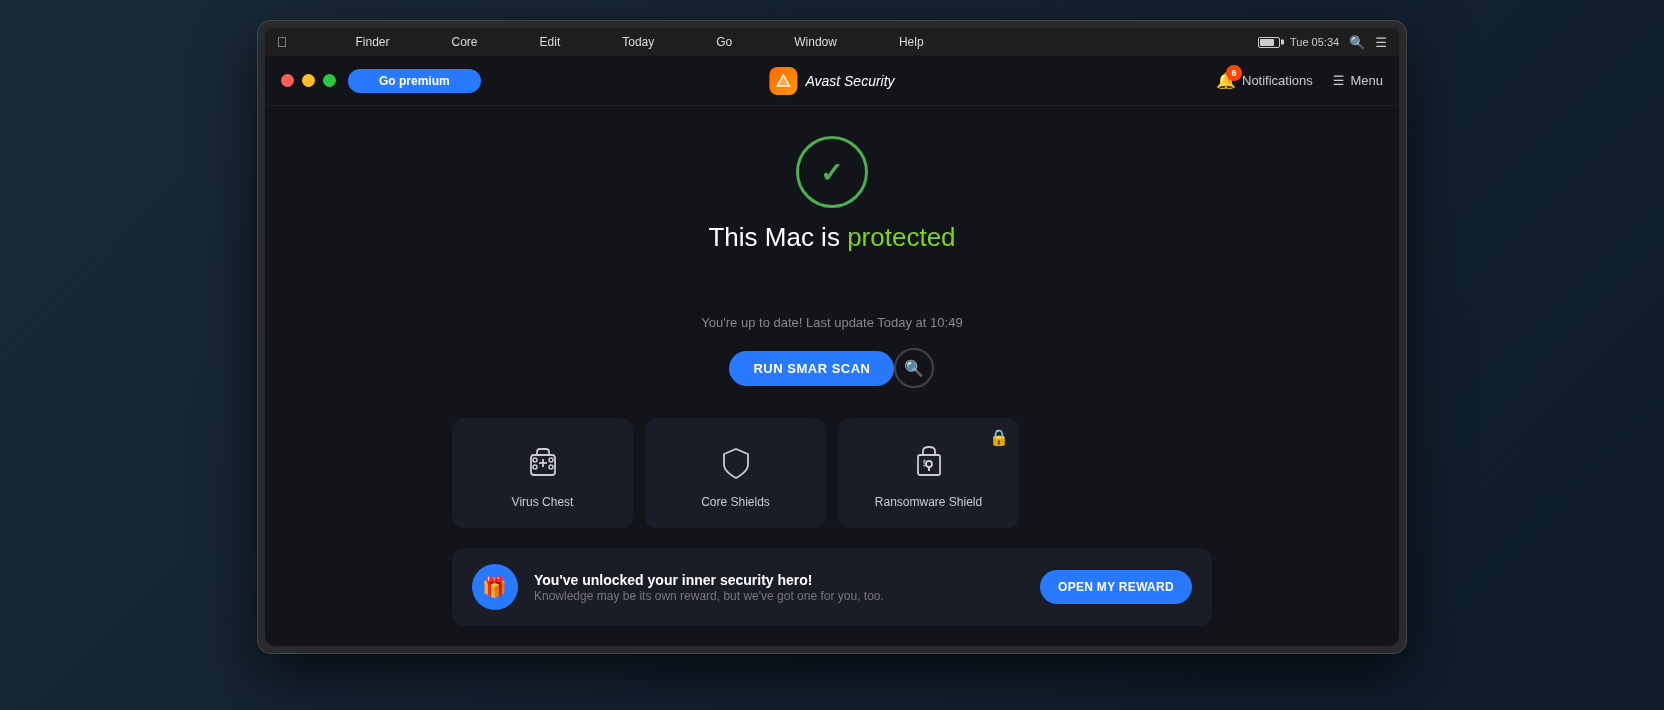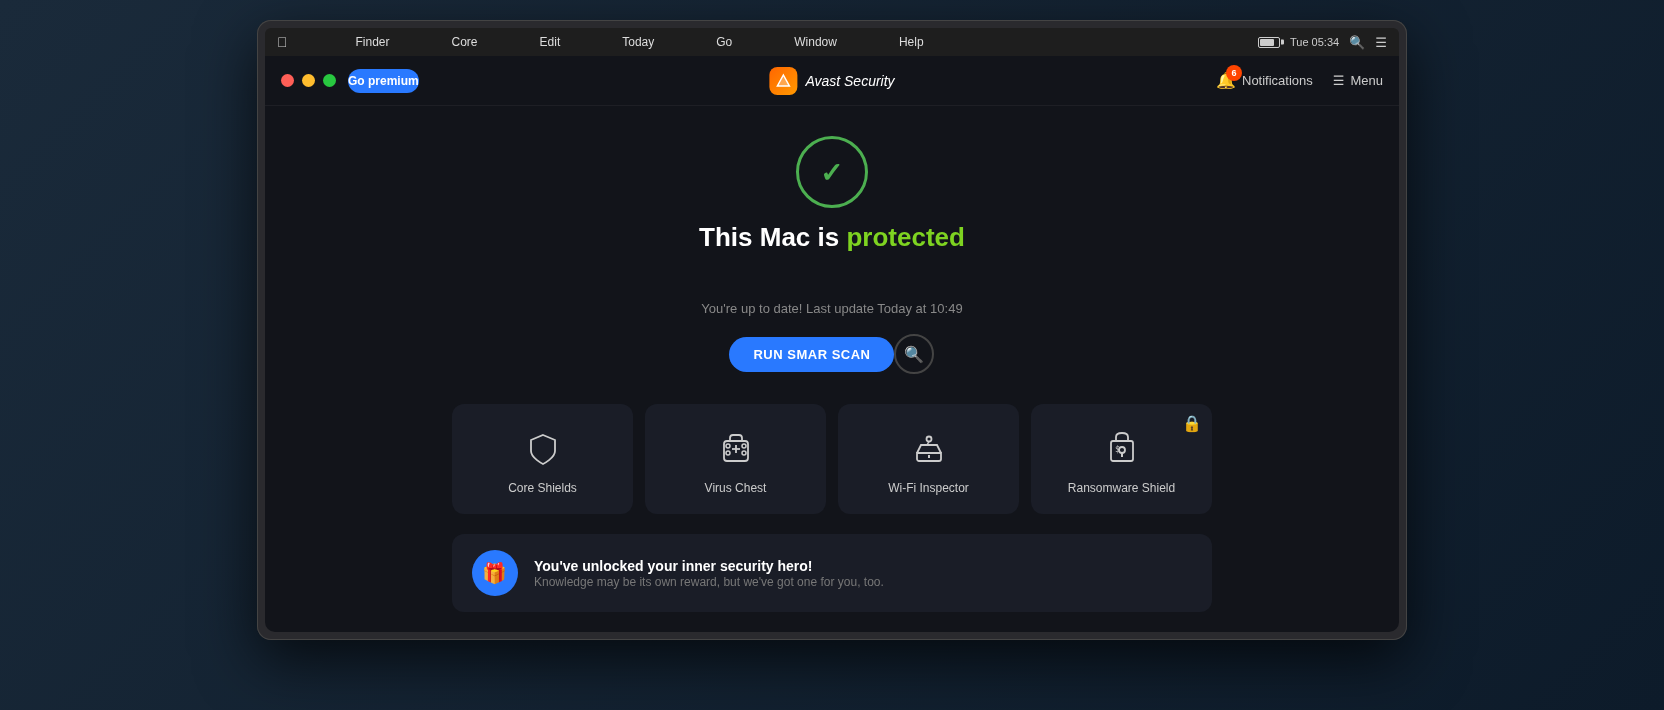--- a/index.html
+++ b/index.html
@@ -135,21 +135,21 @@
     }
     .dot-red { background: #ff5f57; }
     .dot-yellow { background: #ffbd2e; }
     .dot-green { background: #28c840; }
 
     .go-premium-btn {
       background: #2979ff;
       color: #fff;
       font-size: 12px;
       font-weight: 600;
-      padding: 5px 0;
+      padding: 5px 31px;
       border-radius: 20px;
       margin-left: 12px;
       cursor: pointer;
       border: none;
     }
 
     .titlebar-center {
       position: absolute;
       left: 50%;
       transform: translateX(-50%);
@@ -253,23 +253,23 @@
     }
 
     .checkmark {
       color: #4caf50;
       font-size: 28px;
       font-weight: bold;
     }
 
     .status-title {
       font-size: 26px;
-      font-weight: 700;
-      color: #fff;
-      margin-bottom: 0;
+      font-weight: 400;
+      color: #fff;
+      margin-bottom: 14px;
     }
 
     .status-title span.protected {
       color: #7ed321;
     }
 
     .status-subtitle {
       font-size: 13px;
       color: #888;
       margin-bottom: 18px;
@@ -491,54 +491,42 @@
               <span>🔍</span>
             </button>
           </div>
         </div>
 
         <div class="feature-grid">
 
           <div class="feature-card">
             <div class="feature-icon">
               <svg width="36" height="36" viewBox="0 0 36 36">
-                <path d="M18 4 L30 9 L30 20 C30 27 18 33 18 33 C18 33 6 27 6 20 L6 9 Z" stroke="#ccc" stroke-width="1.8" fill="none"></path>
-              </svg>
-            </div>
-            <span class="feature-label">Core Shields</span>
-          </div>
-
-          <div class="feature-card">
-            <div class="feature-icon">
-              <svg width="36" height="36" viewBox="0 0 36 36">
                 <rect x="6" y="10" width="24" height="20" rx="3" stroke="#ccc" stroke-width="1.8" fill="none"></rect>
                 <path d="M12 10 L12 7 C12 5.3 13.3 4 15 4 L21 4 C22.7 4 24 5.3 24 7 L24 10" stroke="#ccc" stroke-width="1.8" fill="none"></path>
                 <line x1="14" y1="18" x2="22" y2="18" stroke="#ccc" stroke-width="1.8"></line>
                 <line x1="18" y1="14" x2="18" y2="22" stroke="#ccc" stroke-width="1.8"></line>
                 <circle cx="10" cy="15" r="2" stroke="#ccc" stroke-width="1.5" fill="none"></circle>
                 <circle cx="26" cy="15" r="2" stroke="#ccc" stroke-width="1.5" fill="none"></circle>
                 <circle cx="10" cy="22" r="2" stroke="#ccc" stroke-width="1.5" fill="none"></circle>
                 <circle cx="26" cy="22" r="2" stroke="#ccc" stroke-width="1.5" fill="none"></circle>
               </svg>
             </div>
             <span class="feature-label">Virus Chest</span>
           </div>
 
           <div class="feature-card">
             <div class="feature-icon">
               <svg width="36" height="36" viewBox="0 0 36 36">
-                <path d="M6 22 L30 22 L30 28 C30 29.1 29.1 30 28 30 L8 30 C6.9 30 6 29.1 6 28 Z" stroke="#ccc" stroke-width="1.8" fill="none"></path>
-                <path d="M6 22 L10 14 L26 14 L30 22" stroke="#ccc" stroke-width="1.8" fill="none"></path>
-                <circle cx="18" cy="8" r="2.5" stroke="#ccc" stroke-width="1.8" fill="none"></circle>
-                <line x1="18" y1="10.5" x2="16" y2="14" stroke="#ccc" stroke-width="1.5"></line>
-                <line x1="18" y1="24" x2="18" y2="27" stroke="#ccc" stroke-width="2"></line>
+                <path d="M18 4 L30 9 L30 20 C30 27 18 33 18 33 C18 33 6 27 6 20 L6 9 Z" stroke="#ccc" stroke-width="1.8" fill="none"></path>
               </svg>
             </div>
-            <span class="feature-label">Wi-Fi Inspector</span>
-          </div>
+            <span class="feature-label">Core Shields</span>
+          </div>
+
 
           <div class="feature-card">
             <span class="lock-badge">🔒</span>
             <div class="feature-icon">
               <svg width="36" height="36" viewBox="0 0 36 36">
                 <rect x="7" y="10" width="22" height="20" rx="2" stroke="#ccc" stroke-width="1.8" fill="none"></rect>
                 <circle cx="18" cy="19" r="3" stroke="#ccc" stroke-width="1.8" fill="none"></circle>
                 <line x1="18" y1="22" x2="18" y2="26" stroke="#ccc" stroke-width="2"></line>
                 <text x="11" y="21" font-size="8" fill="#ccc" stroke="none" font-family="monospace">$</text>
                 <path d="M12 10 L12 6 C12 3.8 14 2 18 2 C22 2 24 3.8 24 6 L24 10" stroke="#ccc" stroke-width="1.8" fill="none"></path>
@@ -548,18 +536,19 @@
           </div>
 
         </div>
 
         <div class="reward-banner">
           <div class="gift-icon-wrap">🎁</div>
           <div class="reward-text">
             <div class="reward-title">You've unlocked your inner security hero!</div>
             <div class="reward-subtitle">Knowledge may be its own reward, but we've got one for you, too.</div>
           </div>
+          <button class="open-reward-btn">OPEN MY REWARD</button>
         </div>
 
       </div>
     </div>
   </div>
 </div>
 
 </body></html>

